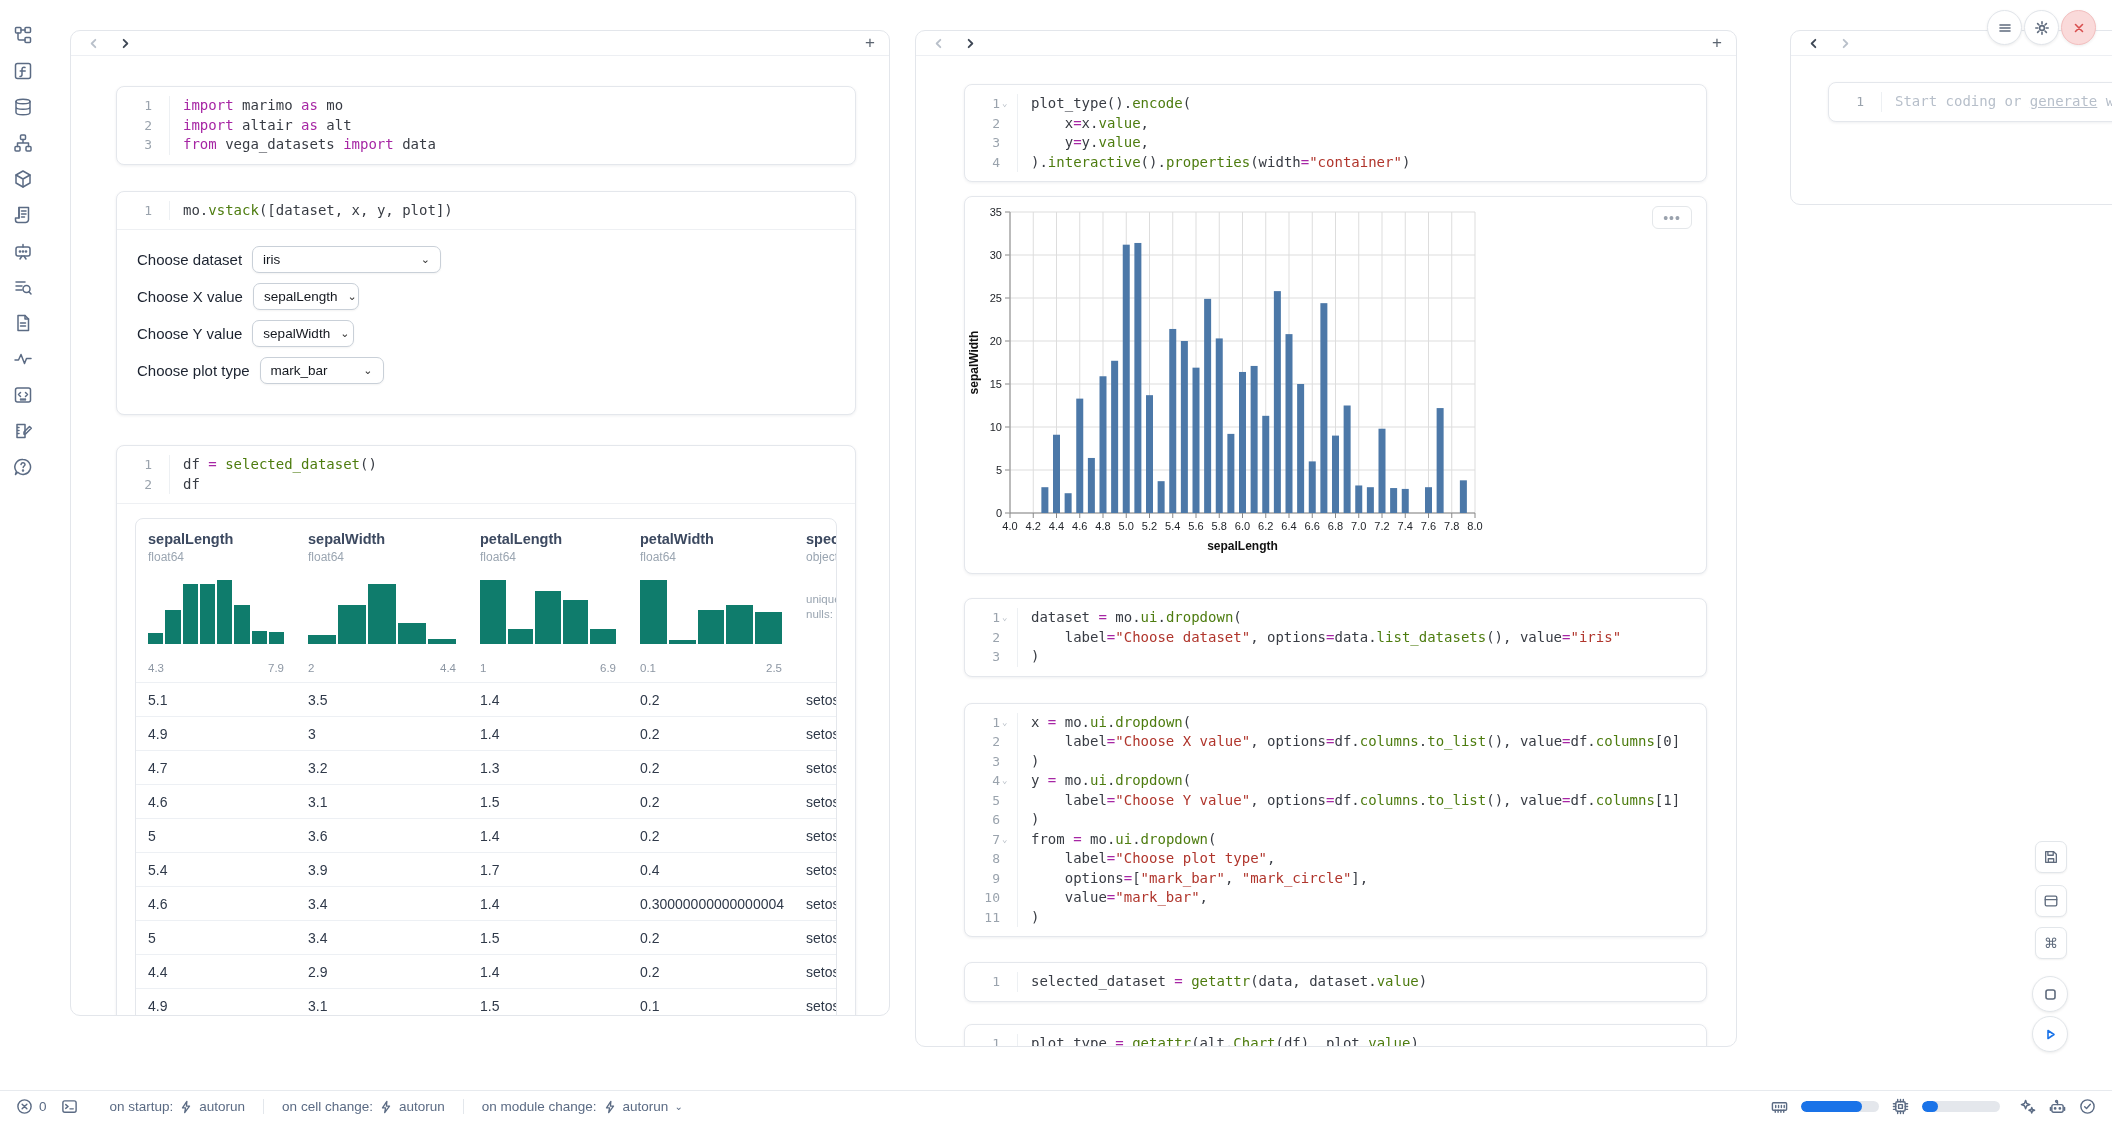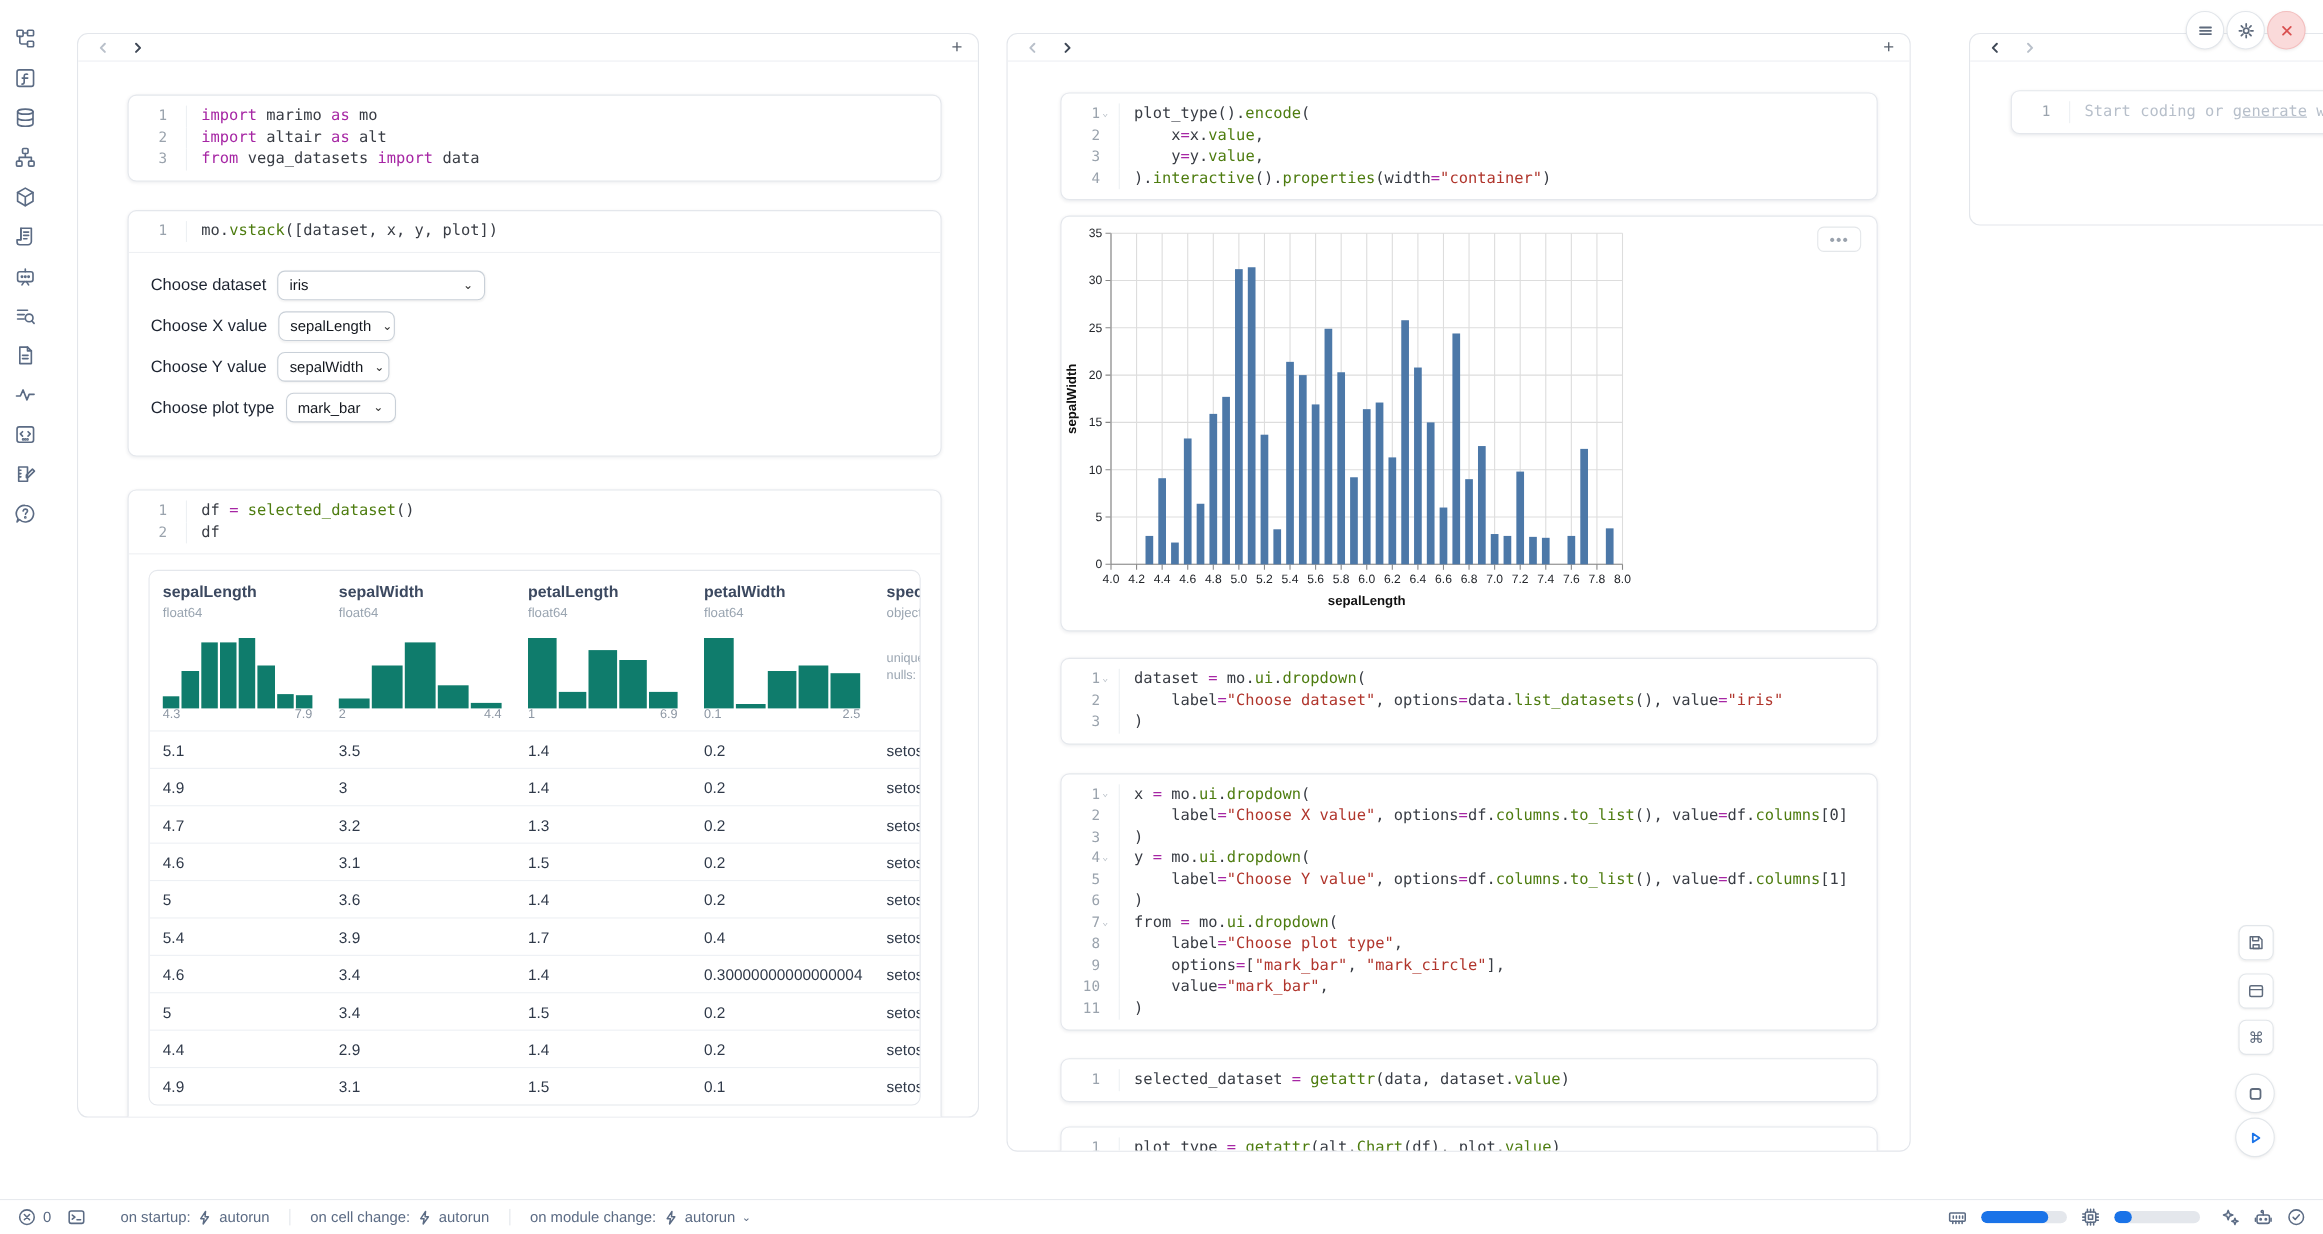--- a/index.html
+++ b/index.html
@@ -51,21 +51,21 @@
   .select .chev{font-size:11px;color:#333;margin-left:10px;}
 
   
   .table-wrap{margin:14px 18px 6px;border:1px solid #e4e7ec;border-radius:8px;overflow:hidden;}
   .thead,.trow{display:grid;grid-template-columns:160px 172px 160px 166px 140px;}
   .th{padding:12px 12px 0;overflow:hidden;}
   .th .name{font-weight:700;color:#3c4960;font-size:14.5px;white-space:nowrap;}
   .th .dtype{color:#9aa5b1;font-size:12px;margin-top:3px;white-space:nowrap;}
   .hist{height:70px;display:flex;align-items:flex-end;gap:2px;margin-top:10px;}
   .hist .hbar{flex:1;}
-  .axis{display:flex;justify-content:space-between;color:#8c96a3;font-size:11.5px;margin:0 0 8px;}
+  .axis{display:flex;justify-content:space-between;color:#8c96a3;font-size:11.5px;margin:18px 0 8px;}
   .colstats{color:#9aa5b1;font-size:11.5px;margin-top:28px;line-height:15px;white-space:nowrap;}
   .trow{border-top:1px solid #edf0f4;height:33px;align-items:center;font-size:14px;color:#2f3949;}
   .td{padding:0 12px;white-space:nowrap;overflow:hidden;}
 
   .tfooter{display:flex;align-items:center;padding:8px 18px 14px;font-size:13px;color:#46566b;gap:8px;}
   .tfooter .spacer{flex:1;}
 
   
   .chart-cell{position:relative;height:376px;}
   .chart-cell svg text{font-family:"Liberation Sans",sans-serif;}
@@ -241,21 +241,21 @@
               </div>
               <div class="control-row">
                 <span class="control-label">Choose Y value</span>
                 <div class="select" style="width: 102px;">
                   <span>sepalWidth</span>
                   <span class="chev">⌄</span>
                 </div>
               </div>
               <div class="control-row">
                 <span class="control-label">Choose plot type</span>
-                <div class="select" style="width: 100px;">
+                <div class="select" style="width: 124px;">
                   <span>mark_bar</span>
                   <span class="chev">⌄</span>
                 </div>
               </div>
             </div>
         </div>
       </div>
       <div class="cell" style="margin-top:30px;">
         <div class="code-area">
             <div class="code-line"><span class="ln"><span>1</span><span class="fold">⌄</span></span><span><span class="tok ">df </span><span class="tok o">=</span><span class="tok "> </span><span class="tok f">selected_dataset</span><span class="tok ">()</span></span></div>

